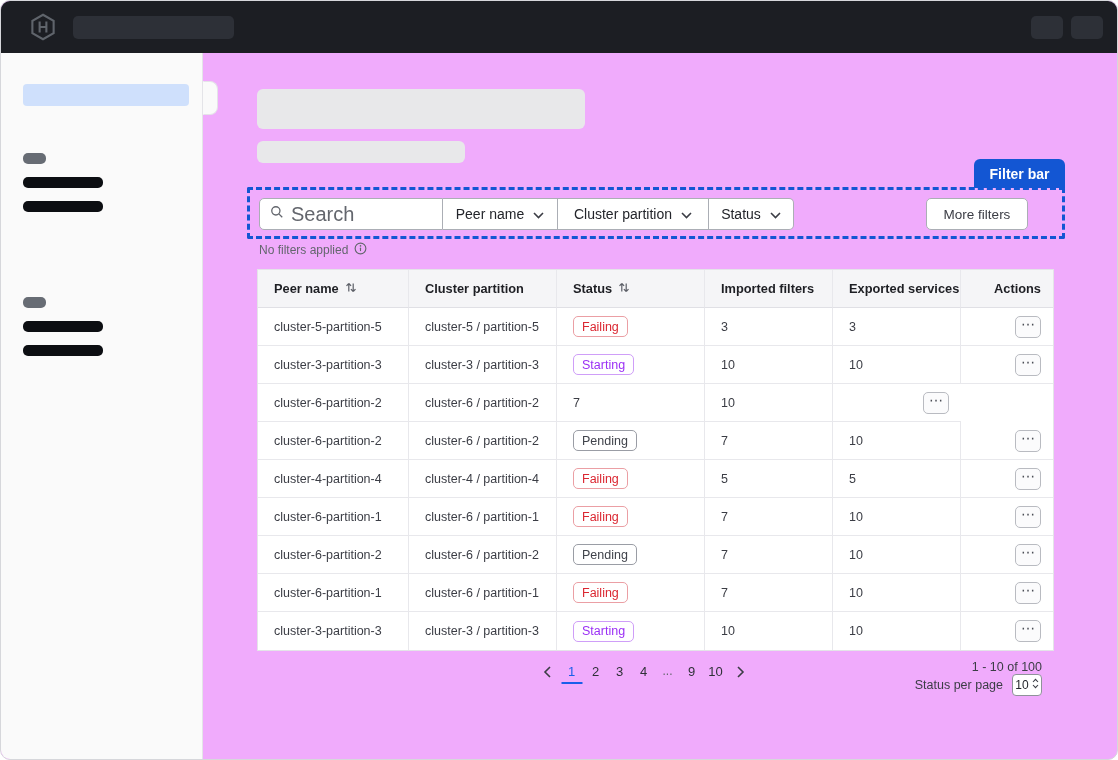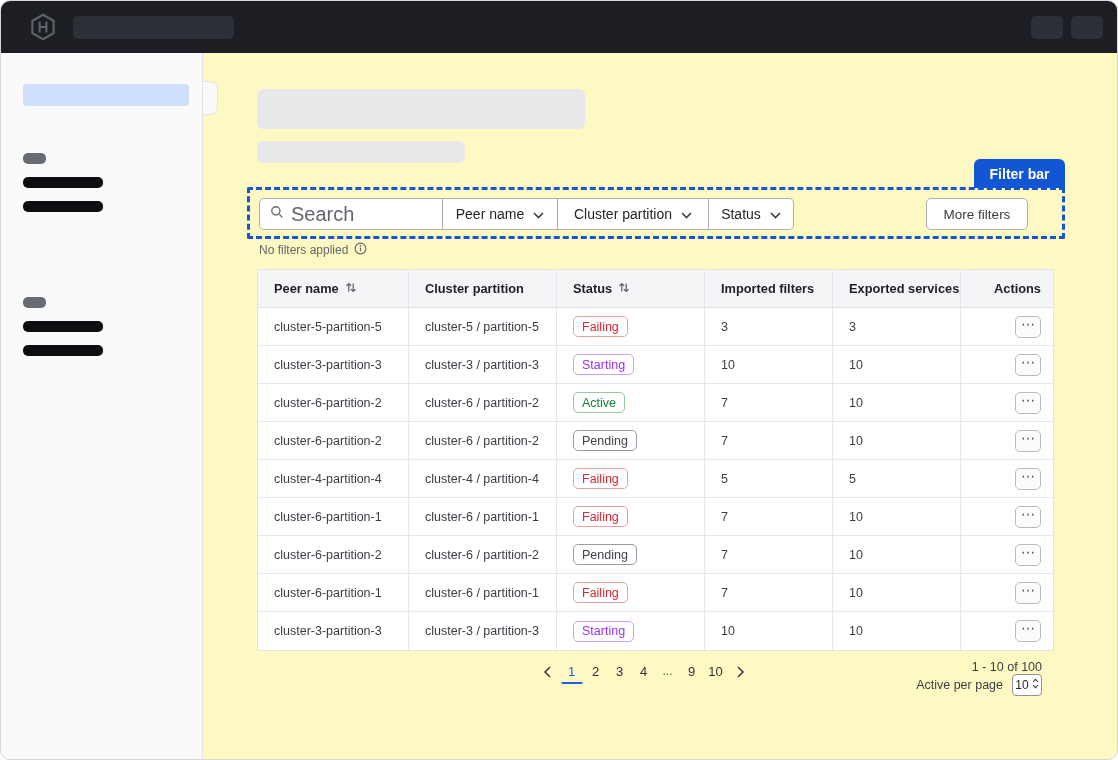--- a/index.html
+++ b/index.html
@@ -1,20 +1,20 @@
 <!DOCTYPE html>
 <html style="--accent: #1356d3; --page-accent: #1a5eea;"><head>
 <meta charset="utf-8">
 <style>
   * { box-sizing: border-box; margin: 0; padding: 0; }
   body { margin: 0; background: #fff; font-family: "Liberation Sans", sans-serif; }
 
   .frame {
     position: relative; width: 1118px; height: 760px;
-    border: 1px solid #d6d7db; border-radius: 10px; overflow: hidden; background: #fef9c3;
+    border: 1px solid #d6d7db; border-radius: 10px; overflow: hidden; background: #f0abfc;
   }
 
   
   .topnav { position: absolute; top: 0; left: 0; right: 0; height: 52px; background: #1c1e23; }
   .logo { position: absolute; left: 27px; top: 11px; }
   .nav-search { position: absolute; left: 72px; top: 15px; width: 161px; height: 23px; background: #2d3037; border-radius: 5px; }
   .nav-sq1 { position: absolute; right: 54px; top: 15px; width: 32px; height: 23px; background: #2d3037; border-radius: 5px; }
   .nav-sq2 { position: absolute; right: 14px; top: 15px; width: 32px; height: 23px; background: #2d3037; border-radius: 5px; }
 
   
@@ -239,23 +239,20 @@
       <div class="td td-actions">
         <button class="actions-btn">
               <span class="dots">⋯</span>
             </button>
       </div>
     </div>
 
     <div class="trow">
       <div class="td">cluster-6-partition-2</div>
       <div class="td">cluster-6 / partition-2</div>
-      <div class="td">
-            <span class="badge" style="color: rgb(21, 127, 59); border-color: rgb(147, 201, 164);">Active</span>
-          </div>
       <div class="td">7</div>
       <div class="td">10</div>
       <div class="td td-actions">
         <button class="actions-btn">
               <span class="dots">⋯</span>
             </button>
       </div>
     </div>
 
     <div class="trow">
@@ -367,21 +364,21 @@
           <button class="page">9</button>
           <button class="page">10</button>
         </span>
       <button class="pchev">
           <svg width="8" height="12" viewBox="0 0 8 12">
             <path d="M1.5 1l5 5-5 5" fill="none" stroke="#3b3d45" stroke-width="1.6"></path>
           </svg>
         </button>
     </div>
     <div class="items-per-page">
-      <span>Active per page</span>
+      <span>Status per page</span>
       <div class="ipp-select">
         <span>10</span>
         <span><svg width="7" height="11" viewBox="0 0 7 11">
               <path d="M1 4l2.5-2.7L6 4" fill="none" stroke="#3b3d45" stroke-width="1.1"></path>
               <path d="M1 7l2.5 2.7L6 7" fill="none" stroke="#3b3d45" stroke-width="1.1"></path>
             </svg></span>
       </div>
     </div>
   </div>
 

